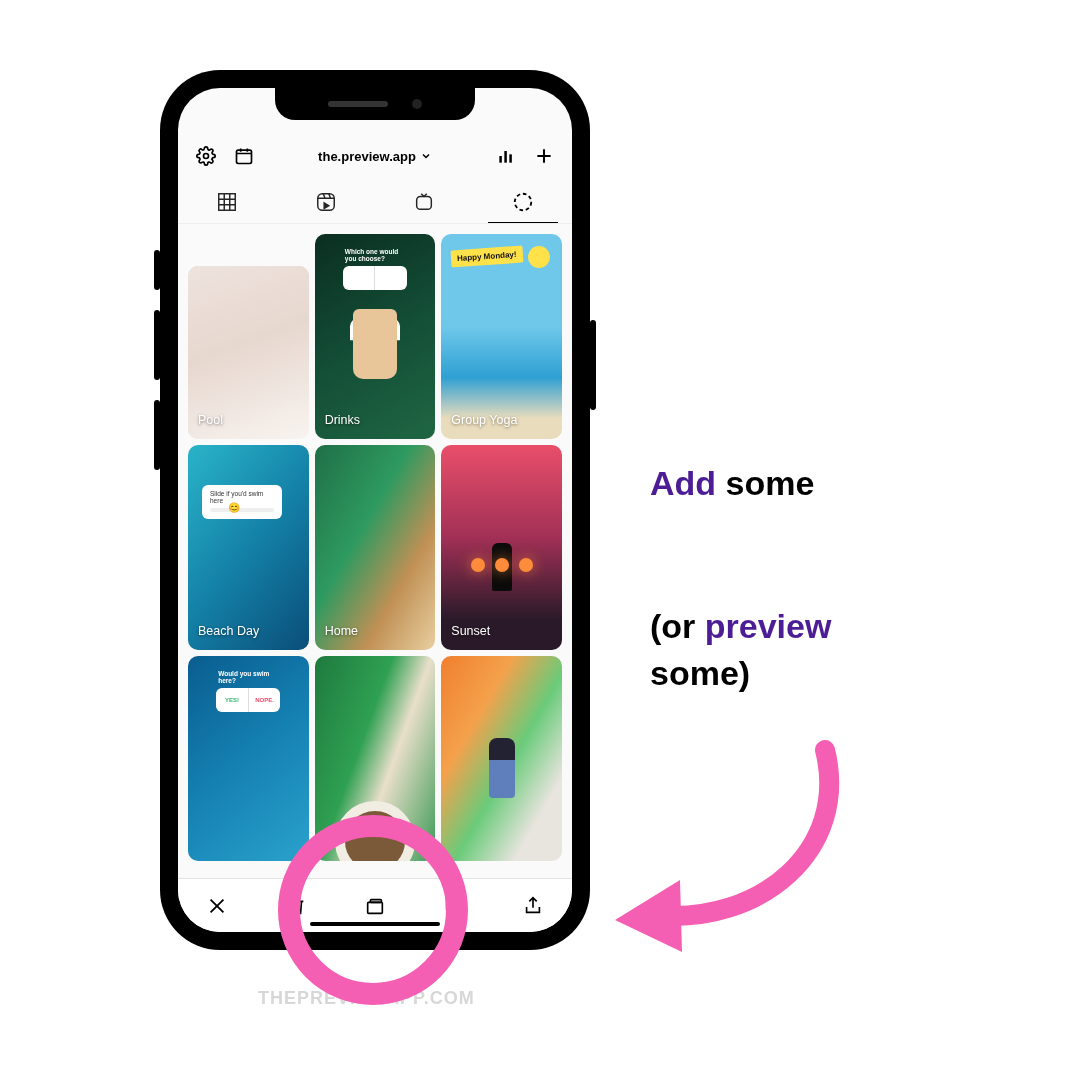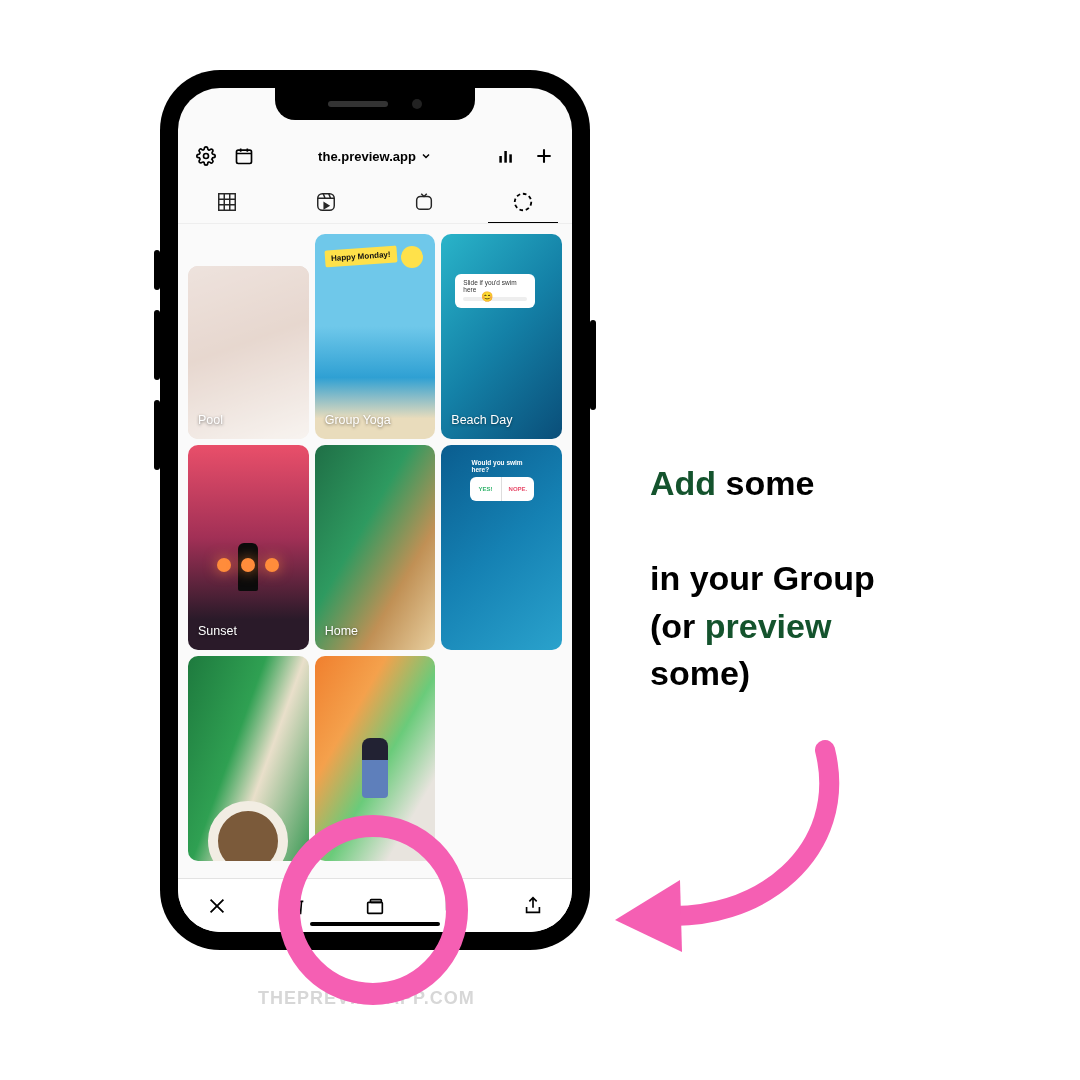--- a/index.html
+++ b/index.html
@@ -146,21 +146,21 @@
   
   .anno{
     position:absolute;
     left:650px; top:460px;
     width:360px;
     font-weight:800;
     font-size:34px;
     line-height:1.4;
     color:#000;
   }
-  .anno .pink{ color:#14532d;}
+  .anno .pink{ color:#4c1d95;}
 
   
   .arrow-wrap{ position:absolute; left:600px; top:740px; width:260px; height:220px; }
   .arrow-wrap svg{ width:100%; height:100%; overflow:visible;}
 
   
   .wm{
     position:absolute; left:258px; top:988px;
     font-size:18px; font-weight:800; letter-spacing:1px;
     color:#d7d7d7;
@@ -242,46 +242,56 @@
             <circle cx="12" cy="12" r="9"></circle>
           </svg>
       </span>
       <div class="tab-underline"></div>
     </div>
 
     <div class="grid">
       <div class="tile t-pool faded">
         <span class="lbl">Pool</span>
       </div>
+      <div class="tile t-drinks">
+        <span class="tiny-white">Which one would you choose?</span>
+        <div class="poll">
+            <div class="half"></div>
+            <div class="half"></div>
+          </div>
+        <div class="drink-top"></div>
+          <div class="drink-cup"></div>
+        <span class="lbl">Drinks</span>
+      </div>
       <div class="tile t-yoga">
         <div class="sun"></div>
         <div class="badge-yellow">Happy Monday!</div>
         <span class="lbl">Group Yoga</span>
       </div>
       <div class="tile t-beachday">
         <div class="slider-box">
           <span>Slide if you'd swim here</span>
           <div style="height:4px;background:#eee;margin-top:4px;border-radius:2px;position:relative;">
             <span style="position:absolute;left:18px;top:-6px;font-size:10px;">😊</span>
           </div>
         </div>
         <span class="lbl">Beach Day</span>
       </div>
+      <div class="tile t-home">
+        <span class="lbl">Home</span>
+      </div>
       <div class="tile t-sunset">
         <div class="silhouette"></div>
         <div class="dots">
             <span></span>
             <span></span>
             <span></span>
           </div>
         <span class="lbl">Sunset</span>
       </div>
-      <div class="tile t-home">
-        <span class="lbl">Home</span>
-      </div>
       <div class="tile t-swim">
         <span class="tiny-white">Would you swim here?</span>
         <div class="poll">
           <div class="half" style="display:flex;align-items:center;justify-content:center;font-size:6px;font-weight:700;color:#2fb36a;">YES!</div>
           <div class="half" style="display:flex;align-items:center;justify-content:center;font-size:6px;font-weight:700;color:#e84b6a;">NOPE.</div>
         </div>
         <span class="lbl"></span>
       </div>
       <div class="tile t-palm">
         <div class="coconut"></div>
@@ -324,21 +334,21 @@
     </div>
 
   </div>
 </div>
 
 <div class="pink-ring"></div>
 
 <div class="anno">
   <span class="pink">Add</span><span> some</span><br>
   <br>
-  <span>in your Group</span><br>
+  <br>
   <span>(or </span><span class="pink">preview</span><br>
   <span>some)</span>
 </div>
 
 <div class="arrow-wrap">
   <svg viewBox="0 0 260 220">
     <path d="M225 10 C 250 110, 160 185, 55 175" fill="none" stroke="#f55fb3" stroke-width="20" stroke-linecap="round"></path>
     <path d="M15 180 L80 140 L82 212 Z" fill="#f55fb3"></path>
   </svg>
 </div>

